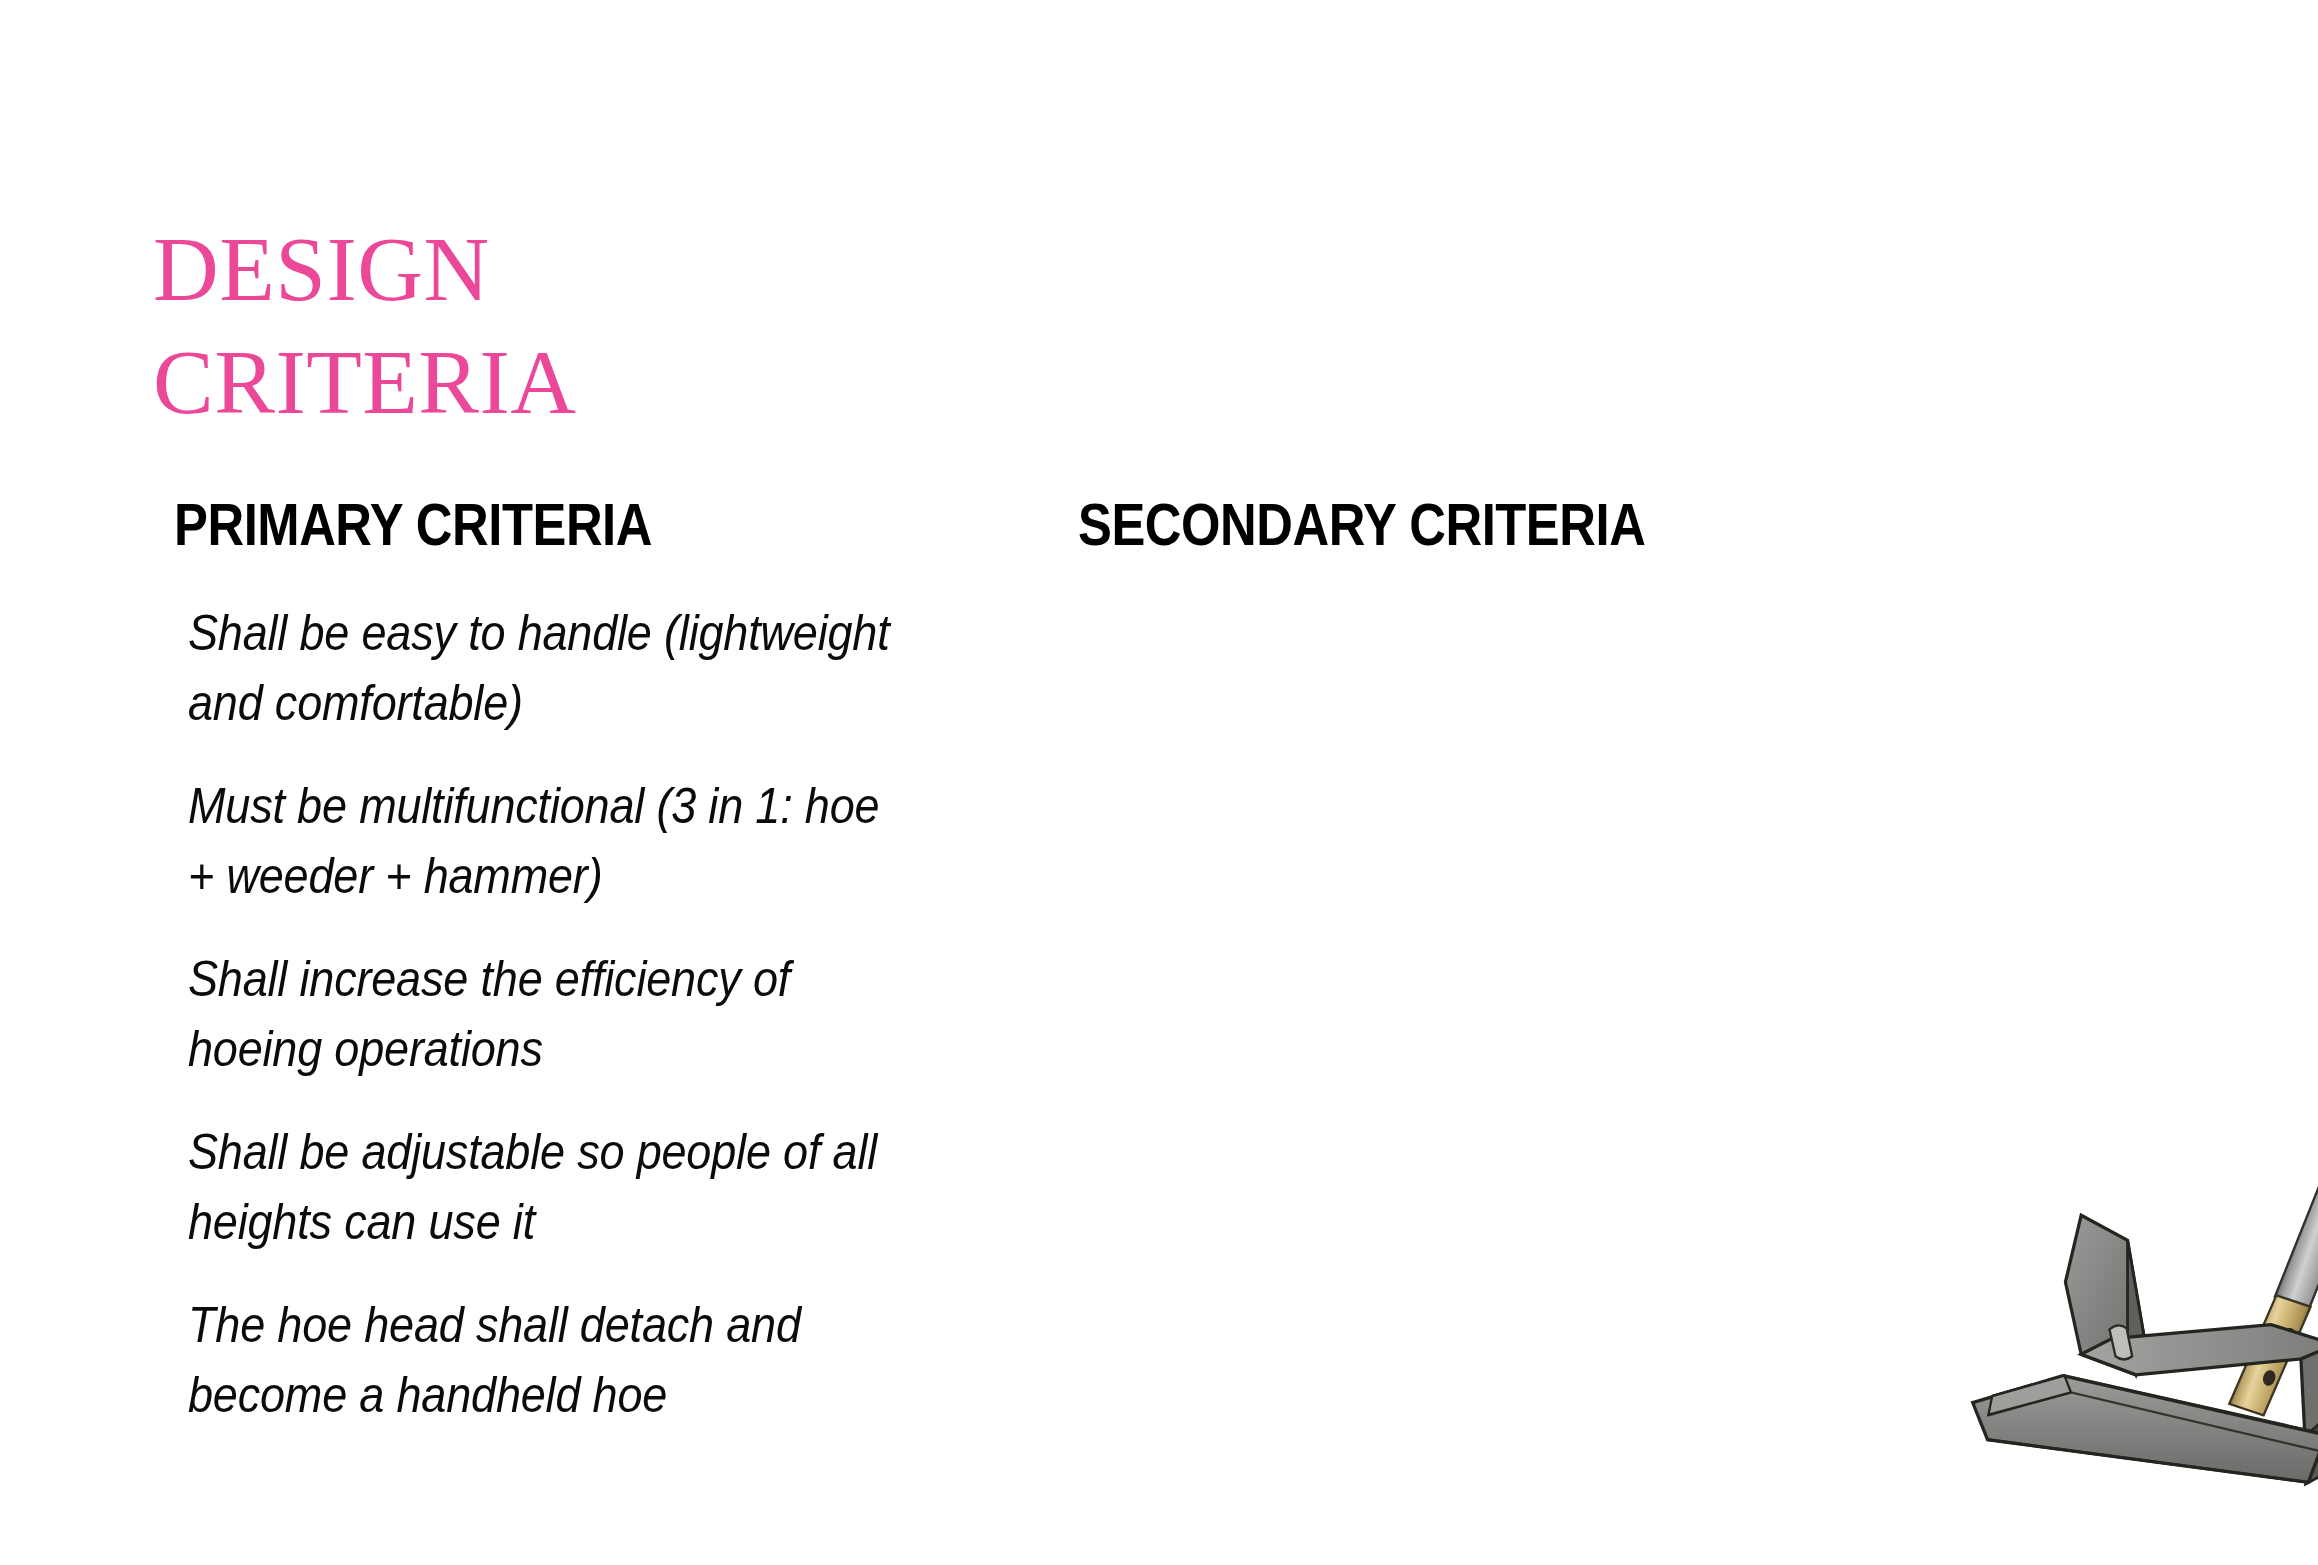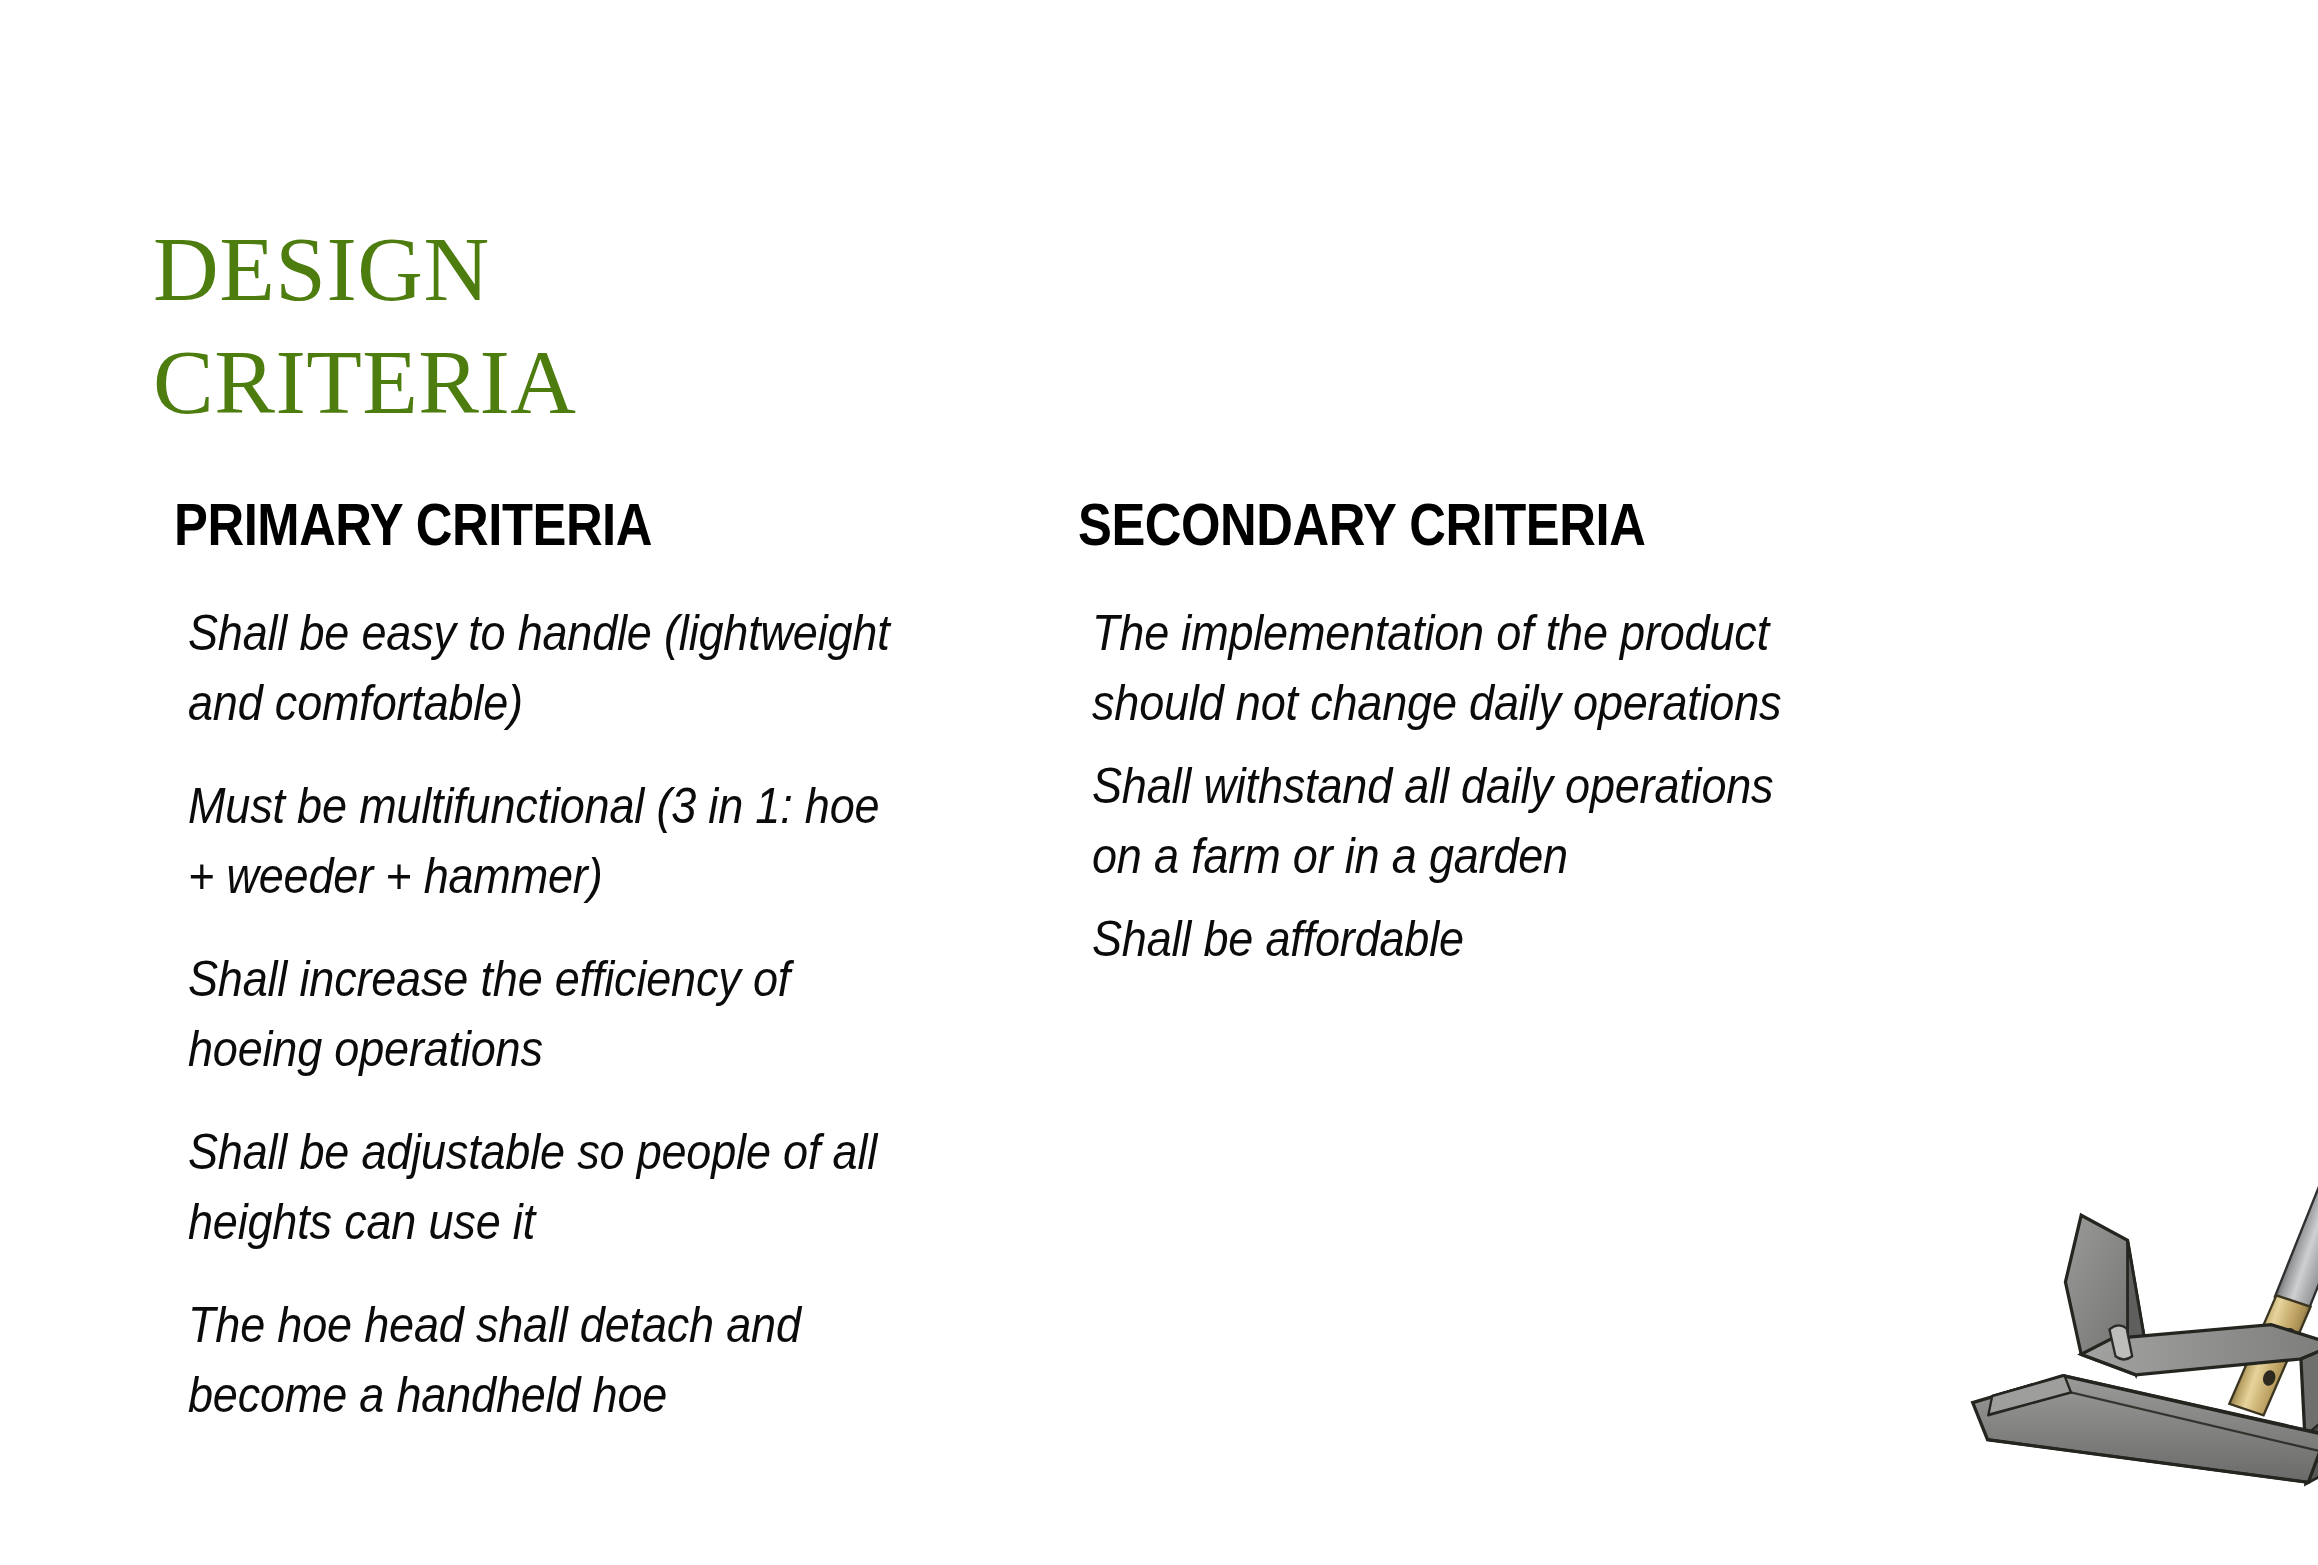--- a/index.html
+++ b/index.html
@@ -21,21 +21,21 @@
     inset: 0;
     background: #ffffff;
   }
 
   
   #slide-title {
     position: absolute;
     left: 153px;
     top: 153px;
     width: 742px;
-    color: #4d7c0f;
+    color: #ec4899;
     font-family: "Liberation Serif", "DejaVu Serif", serif;
     font-size: 91px;
     line-height: 1.24;
     letter-spacing: 0.5px;
     font-weight: 400;
     white-space: pre-line;
   }
 
   
   .column {
@@ -106,25 +106,20 @@
       <li class="criteria-item">Shall be easy to handle (lightweight and comfortable)</li>
       <li class="criteria-item">Must be multifunctional (3 in 1: hoe + weeder + hammer)</li>
       <li class="criteria-item">Shall increase the efficiency of hoeing operations</li>
       <li class="criteria-item">Shall be adjustable so people of all heights can use it</li>
       <li class="criteria-item">The hoe head shall detach and become a handheld hoe</li>
     </ul>
   </section>
 
   <section id="column-secondary" class="column">
     <h2 class="column-heading">SECONDARY CRITERIA</h2>
-    <ul class="criteria-list">
-      <li class="criteria-item">The implementation of the product should not change daily operations</li>
-      <li class="criteria-item">Shall withstand all daily operations on a farm or in a garden</li>
-      <li class="criteria-item">Shall be affordable</li>
-    </ul>
   </section>
 
   <figure id="tool-illustration">
     <svg viewBox="0 0 1950 3300" xmlns="http://www.w3.org/2000/svg">
       <defs>
 
         <linearGradient id="gradSilver" x1="0" y1="0" x2="1" y2="0">
           <stop offset="0" stop-color="#8d8e90"></stop>
           <stop offset="0.10" stop-color="#b9babc"></stop>
           <stop offset="0.32" stop-color="#f2f3f4"></stop>

